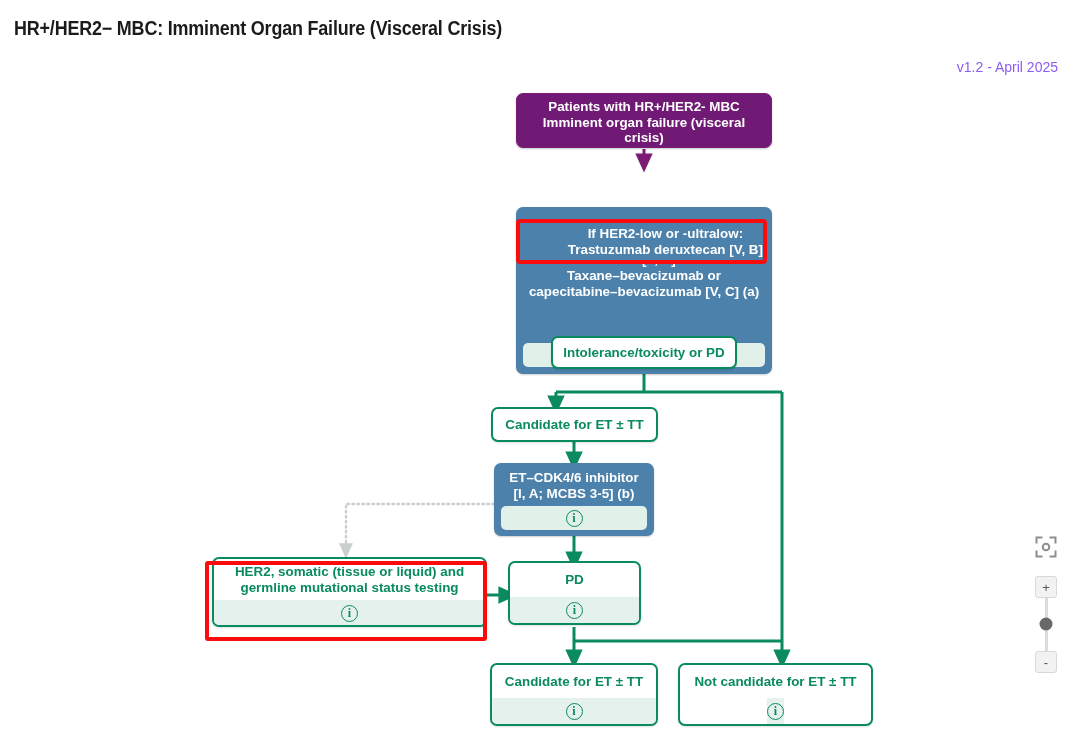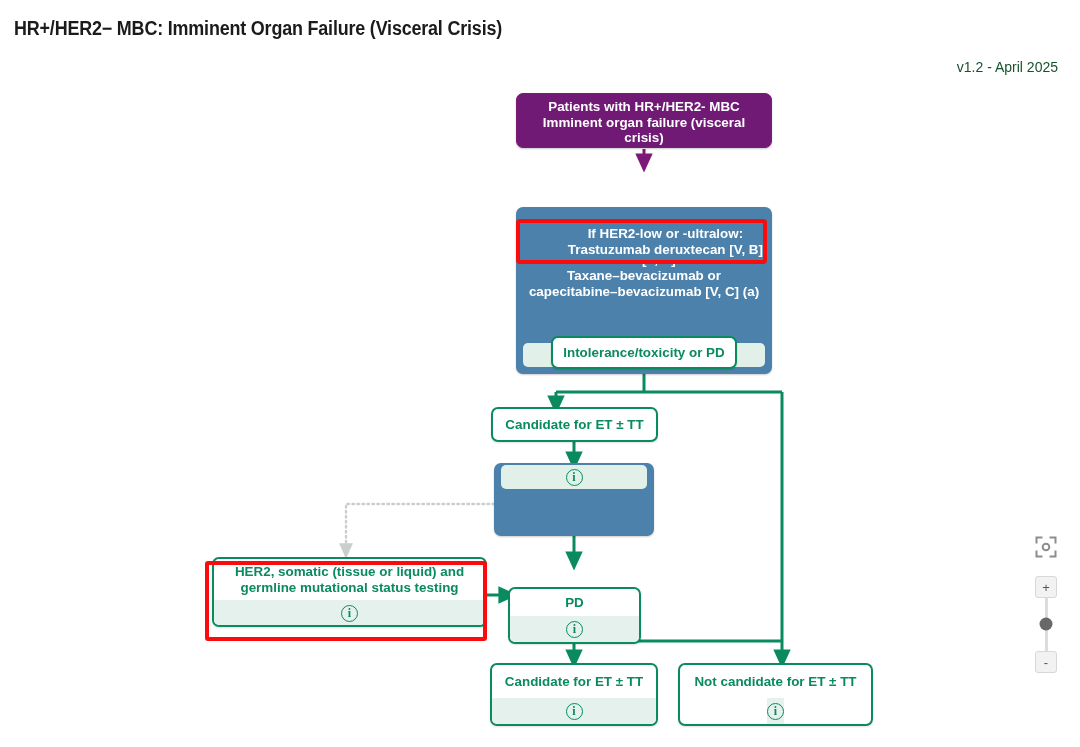--- a/index.html
+++ b/index.html
@@ -15,21 +15,21 @@
   
   .page-title {
     position: absolute; left: 14px; top: 17px;
     font-size: 19.5px; font-weight: bold; color: #1b1b1b;
     letter-spacing: -0.2px;
     transform: scaleX(0.92); transform-origin: left center;
     white-space: nowrap;
   }
   .version-label {
     position: absolute; right: 22px; top: 59px;
-    font-size: 14px; color: #14532d; white-space: nowrap;
+    font-size: 14px; color: #8b5cf6; white-space: nowrap;
   }
 
   
   #canvas { position: absolute; left: 0; top: 0; width: 1080px; height: 747px; }
   #edges { position: absolute; left: 0; top: 0; width: 1080px; height: 747px; }
 
   
   .node {
     position: absolute;
     border-radius: 7px;
@@ -210,36 +210,38 @@
 
     <div class="node green" style="left:551px; top:336px; width:186px; height:33px;">
       <div class="body">Intolerance/toxicity or PD</div>
     </div>
 
     <div class="node green" style="left:491px; top:407px; width:167px; height:35px;">
       <div class="body">Candidate for ET ± TT</div>
     </div>
 
     <div class="node blue" style="left:494px; top:463px; width:160px; height:73px;">
+      <div class="body">ET–CDK4/6 inhibitor
+[I, A; MCBS 3-5] (b)</div>
       <div class="infobar">
         <span class="info-glyph">i</span>
       </div>
     </div>
 
     <div class="node green" style="left:212px; top:557px; width:275px; height:70px;">
       <div class="body">HER2, somatic (tissue or liquid) and
 germline mutational status testing</div>
       <div class="infobar">
         <span class="info-glyph">i</span>
       </div>
     </div>
 
     <div class="annot-rect" style="left:205px; top:561px; width:282px; height:80px;"></div>
 
-    <div class="node green" style="left:508px; top:587px; width:133px; height:57px;">
+    <div class="node green" style="left:508px; top:561px; width:133px; height:64px;">
       <div class="body">PD</div>
       <div class="infobar">
         <span class="info-glyph">i</span>
       </div>
     </div>
 
     <div class="node green" style="left:490px; top:663px; width:168px; height:63px;">
       <div class="body">Candidate for ET ± TT</div>
       <div class="infobar">
         <span class="info-glyph">i</span>

